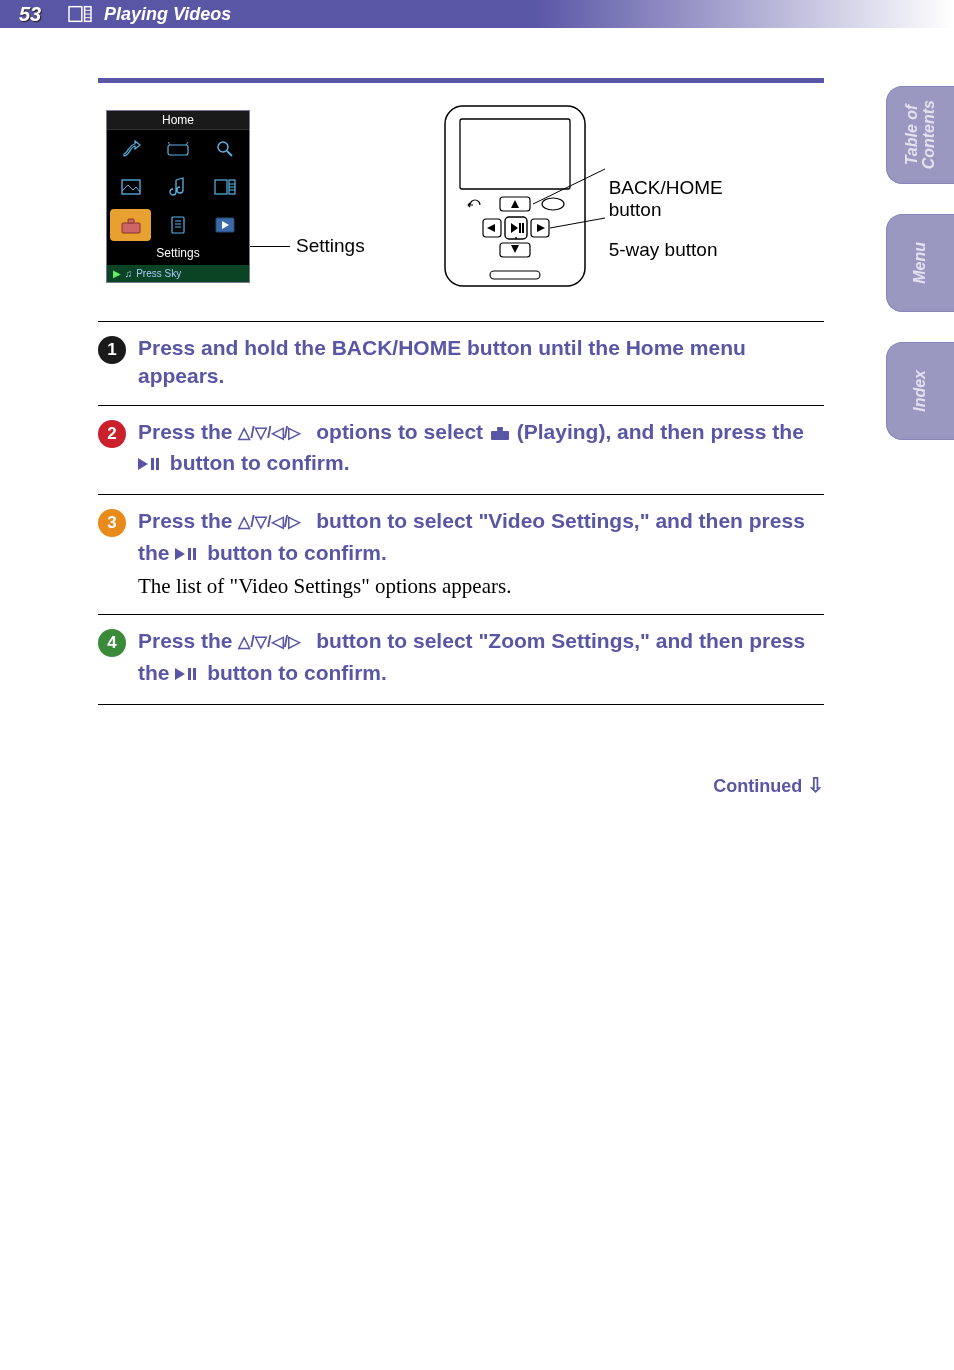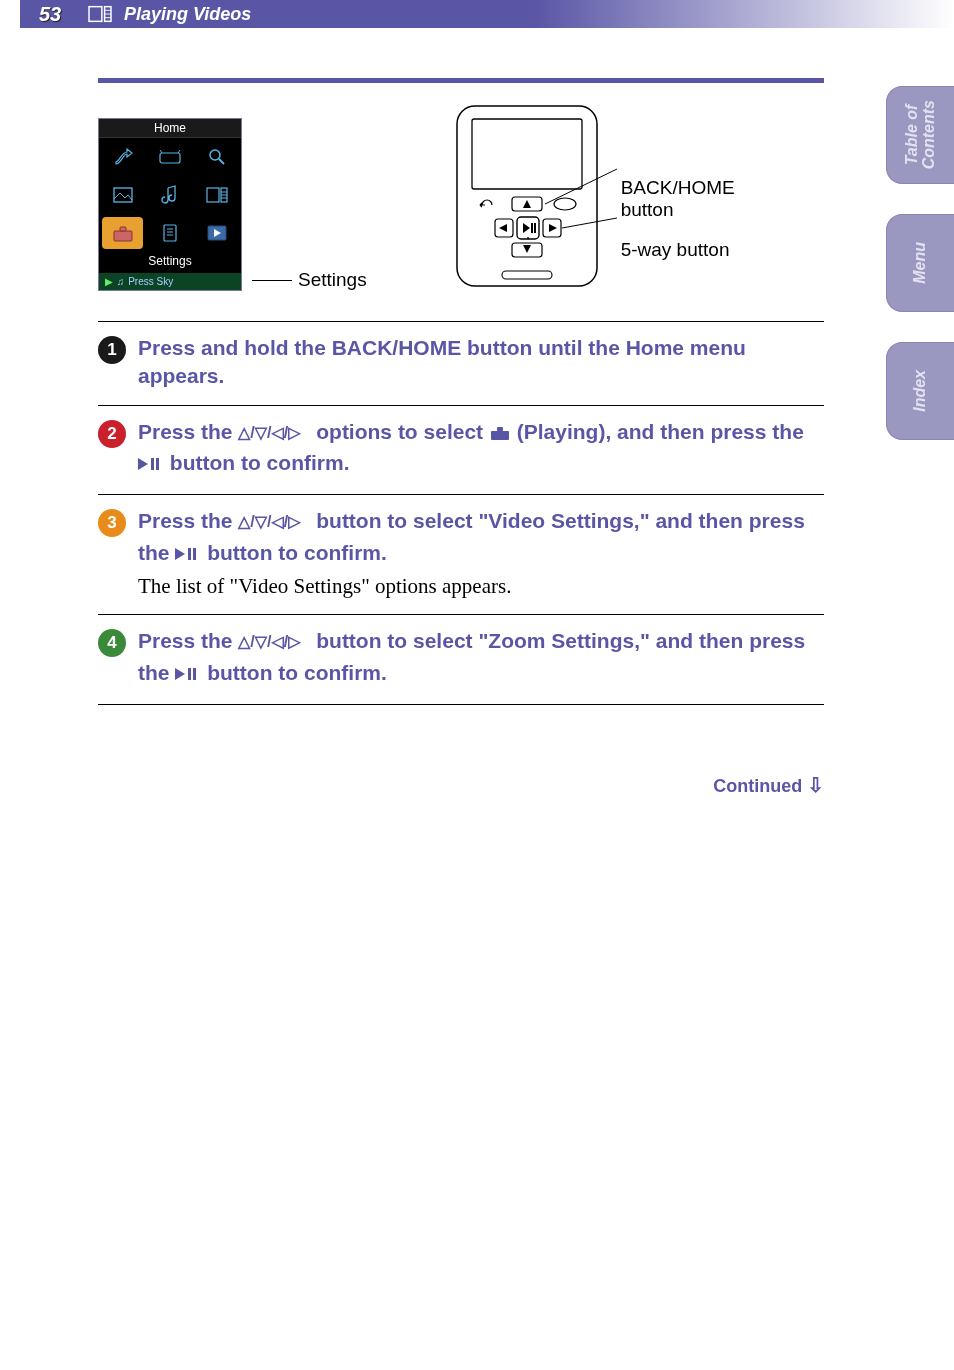--- a/index.html
+++ b/index.html
@@ -1,39 +1,39 @@
 <!DOCTYPE html>
 <html><head>
 <meta charset="utf-8">
 <style>
   * { box-sizing: border-box; margin: 0; padding: 0; }
   html, body { width: 954px; height: 1370px; font-family: "Segoe UI", Arial, sans-serif; background: #fff; color: #000; }
   .page { position: relative; width: 954px; height: 1370px; }
 
   
-  .header-bar { height: 28px; background: #5a56a6; color: #fff; display: flex; align-items: center; padding: 0 4px 0 0; position: relative; margin-left: 20px; }
+  .header-bar { height: 28px; background: #5a56a6; color: #fff; display: flex; align-items: center; padding: 0 4px 0 0; position: relative; }
   .pg-number { font-style: italic; font-weight: bold; font-size: 20px; width: 60px; text-align: center; color: #fff; text-shadow: 1px 1px 1px #222; }
   .head-icon { width: 40px; display: flex; justify-content: center; align-items: center; }
   .head-icon svg { width: 22px; height: 16px; }
   .chapter { font-style: italic; font-weight: bold; font-size: 18px; margin-left: 4px; }
   .header-gradient { position: absolute; right: 0; top: 0; height: 28px; width: 420px; background: linear-gradient(90deg, #5a56a6 0%, #ffffff 100%); }
 
   
   .side-tabs { position: absolute; right: 0; top: 86px; display: flex; flex-direction: column; gap: 30px; }
   .tab { width: 68px; height: 98px; background: #9a97c1; border: 1px solid #8985b8; border-right: none; border-radius: 16px 0 0 16px; display: flex; align-items: center; justify-content: center; cursor: pointer; }
   .tab span { writing-mode: vertical-rl; transform: rotate(180deg); white-space: pre-line; font-style: italic; font-weight: bold; font-size: 16px; color: #e3e1ef; text-align: center; line-height: 1.05; }
 
   
   .content { position: absolute; left: 98px; right: 130px; top: 78px; }
   .hr-purple { height: 5px; background: #5a56a6; width: 100%; margin-bottom: 18px; }
   .title { font-family: "Segoe UI", Arial, sans-serif; font-weight: 800; font-size: 36px; color: #5a56a6; margin-bottom: 18px; letter-spacing: -0.5px; }
   .intro { font-size: 21px; color: #000; margin-bottom: 24px; font-family: Georgia, 'Times New Roman', serif; }
 
   
-  .figure-row { display: flex; align-items: flex-end; gap: 10px; margin-bottom: 30px; }
+  .figure-row { display: flex; align-items: center; gap: 0; margin-bottom: 30px; margin-left: 8px; }
   .device-screen { width: 144px; border: 1px solid #7b7895; background: #000; font-size: 11px; color: #fff; }
   .ds-top { text-align: center; padding: 2px 0; background: #1a1a1a; border-bottom: 1px solid #333; font-size: 12px; }
   .ds-grid { display: grid; grid-template-columns: repeat(3, 1fr); }
   .ds-cell { height: 38px; display: flex; align-items: center; justify-content: center; border: 0; }
   .ds-highlight { background: #e8a030; border-radius: 4px; margin: 3px; height: 32px; }
   .ds-label { text-align: center; font-size: 12px; padding: 2px 0 5px; }
   .ds-footer { background: #0a4424; display: flex; align-items: center; justify-content: space-between; padding: 3px 6px; font-size: 10px; }
   .ds-footer-left { display:flex; align-items:center; gap:4px; color:#acf; }
 
   .callout { display: flex; align-items: center; }

